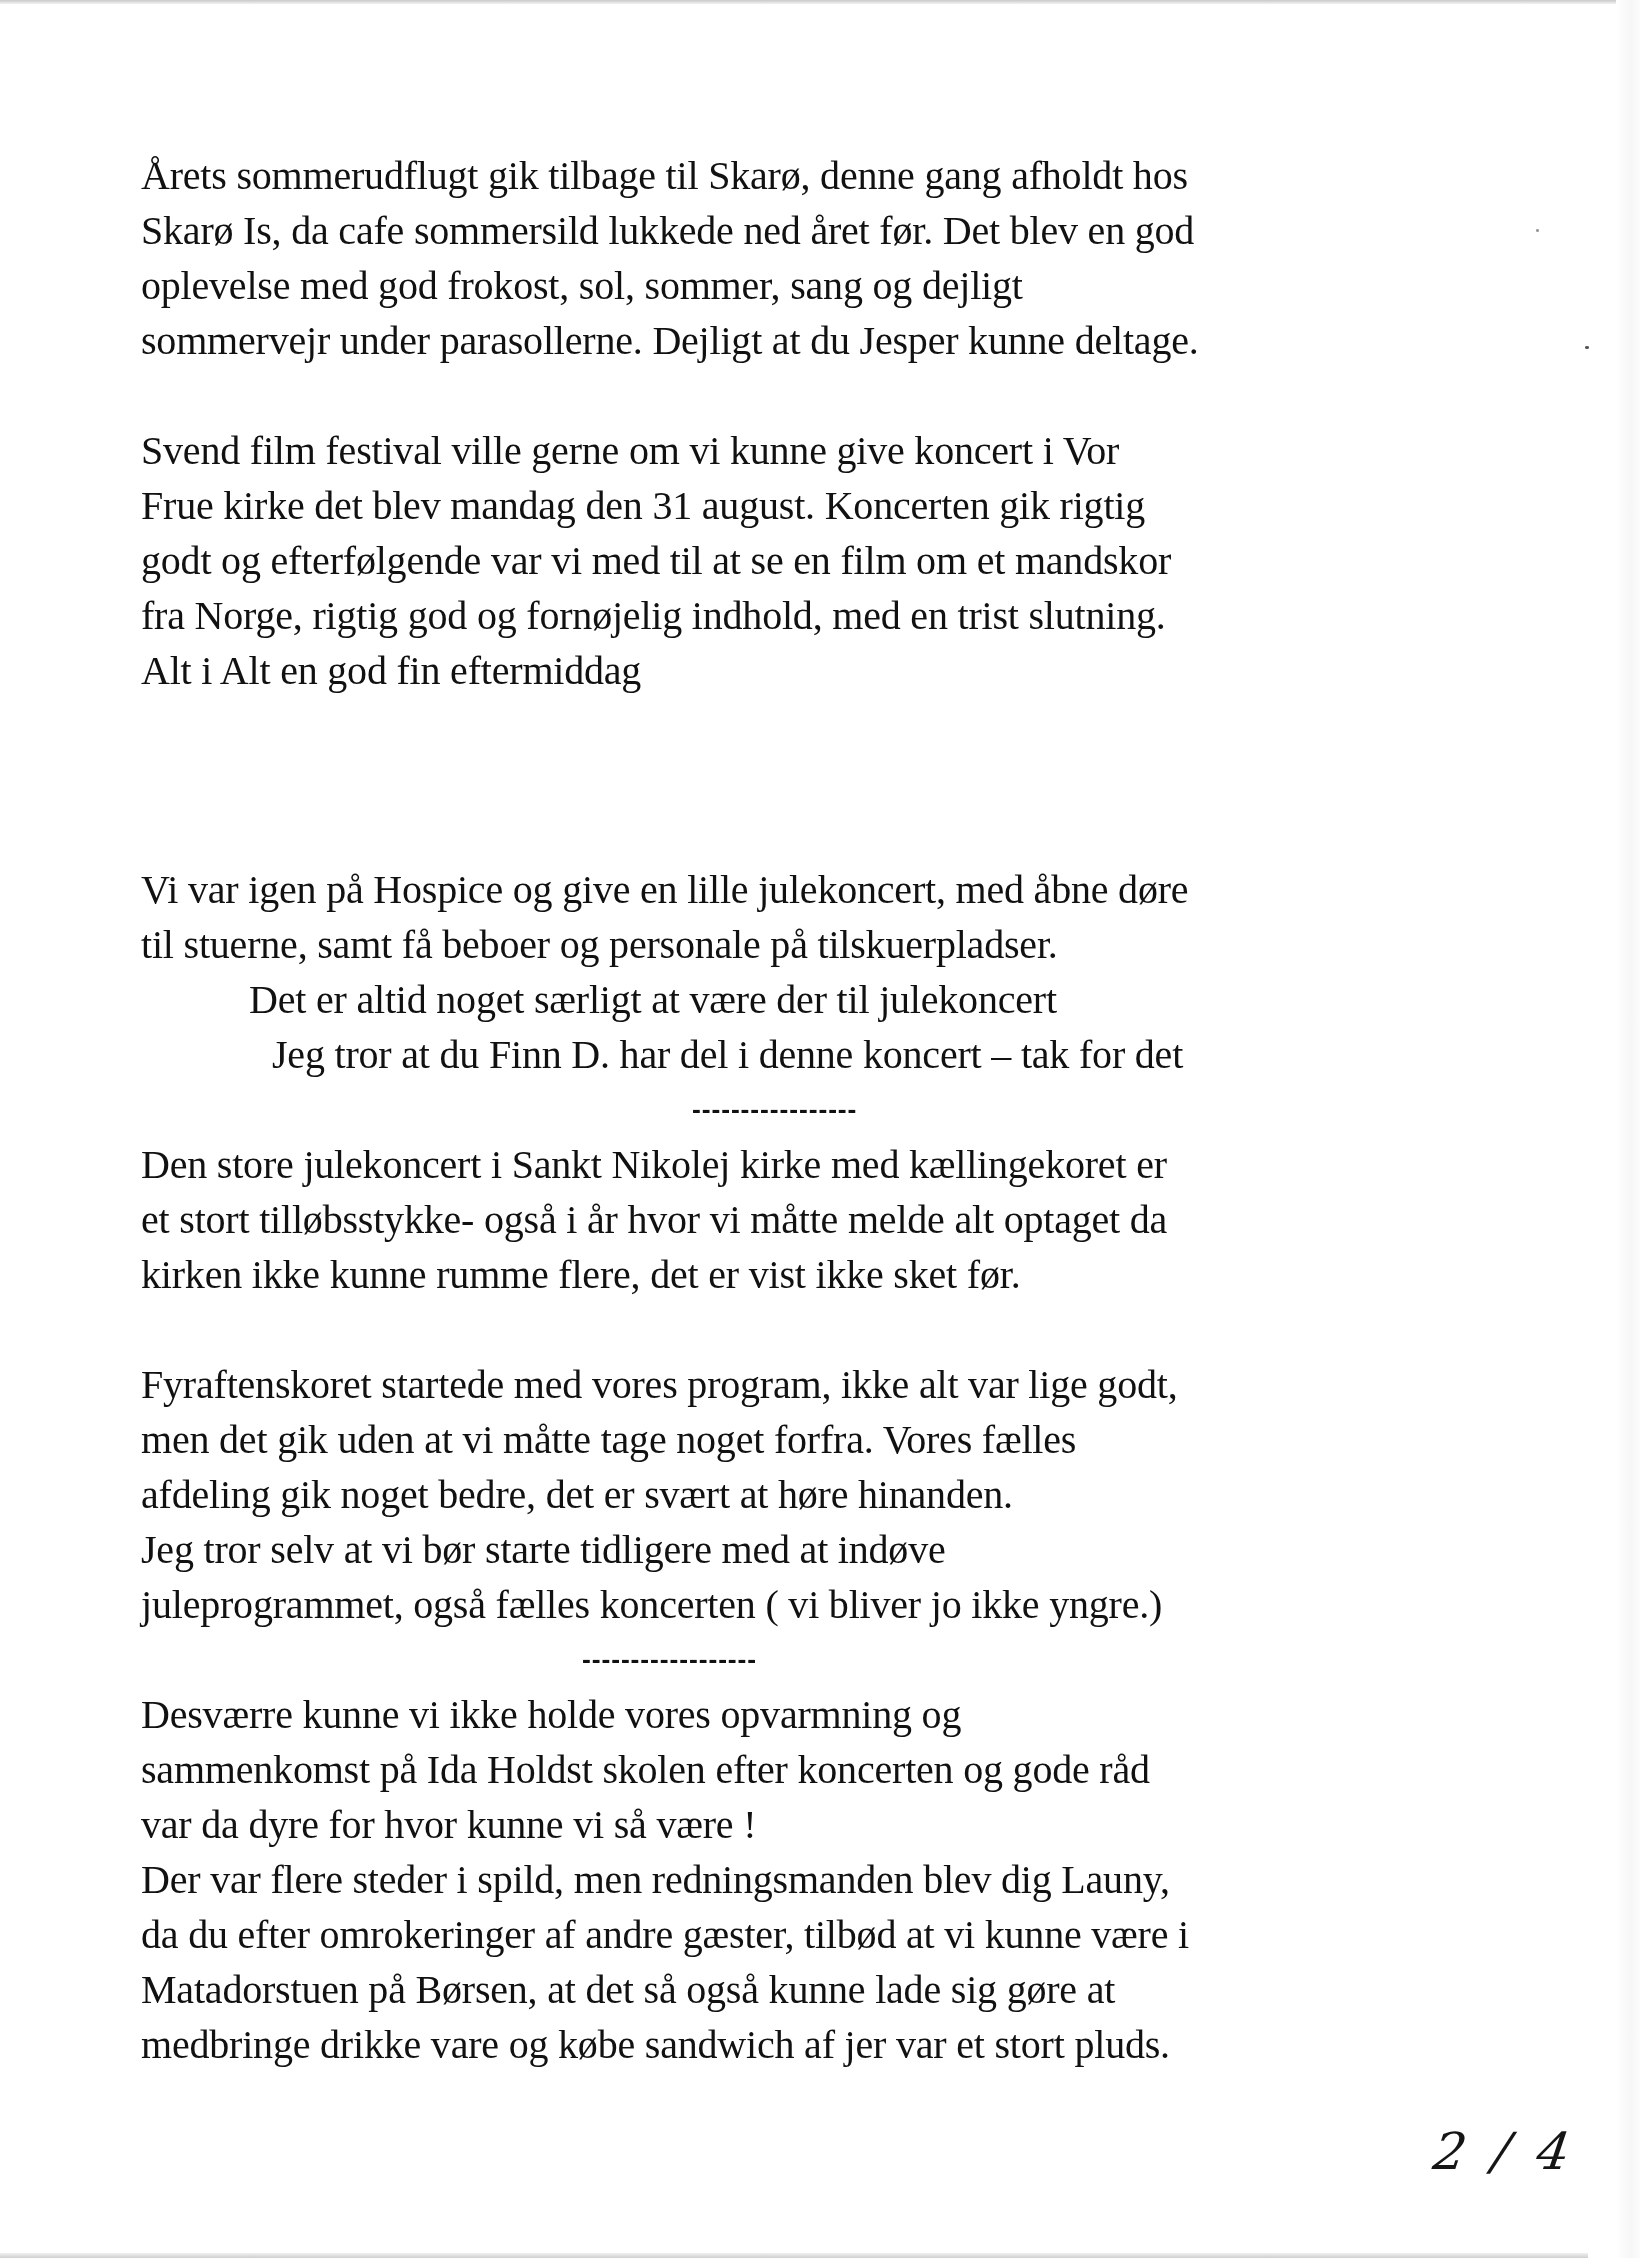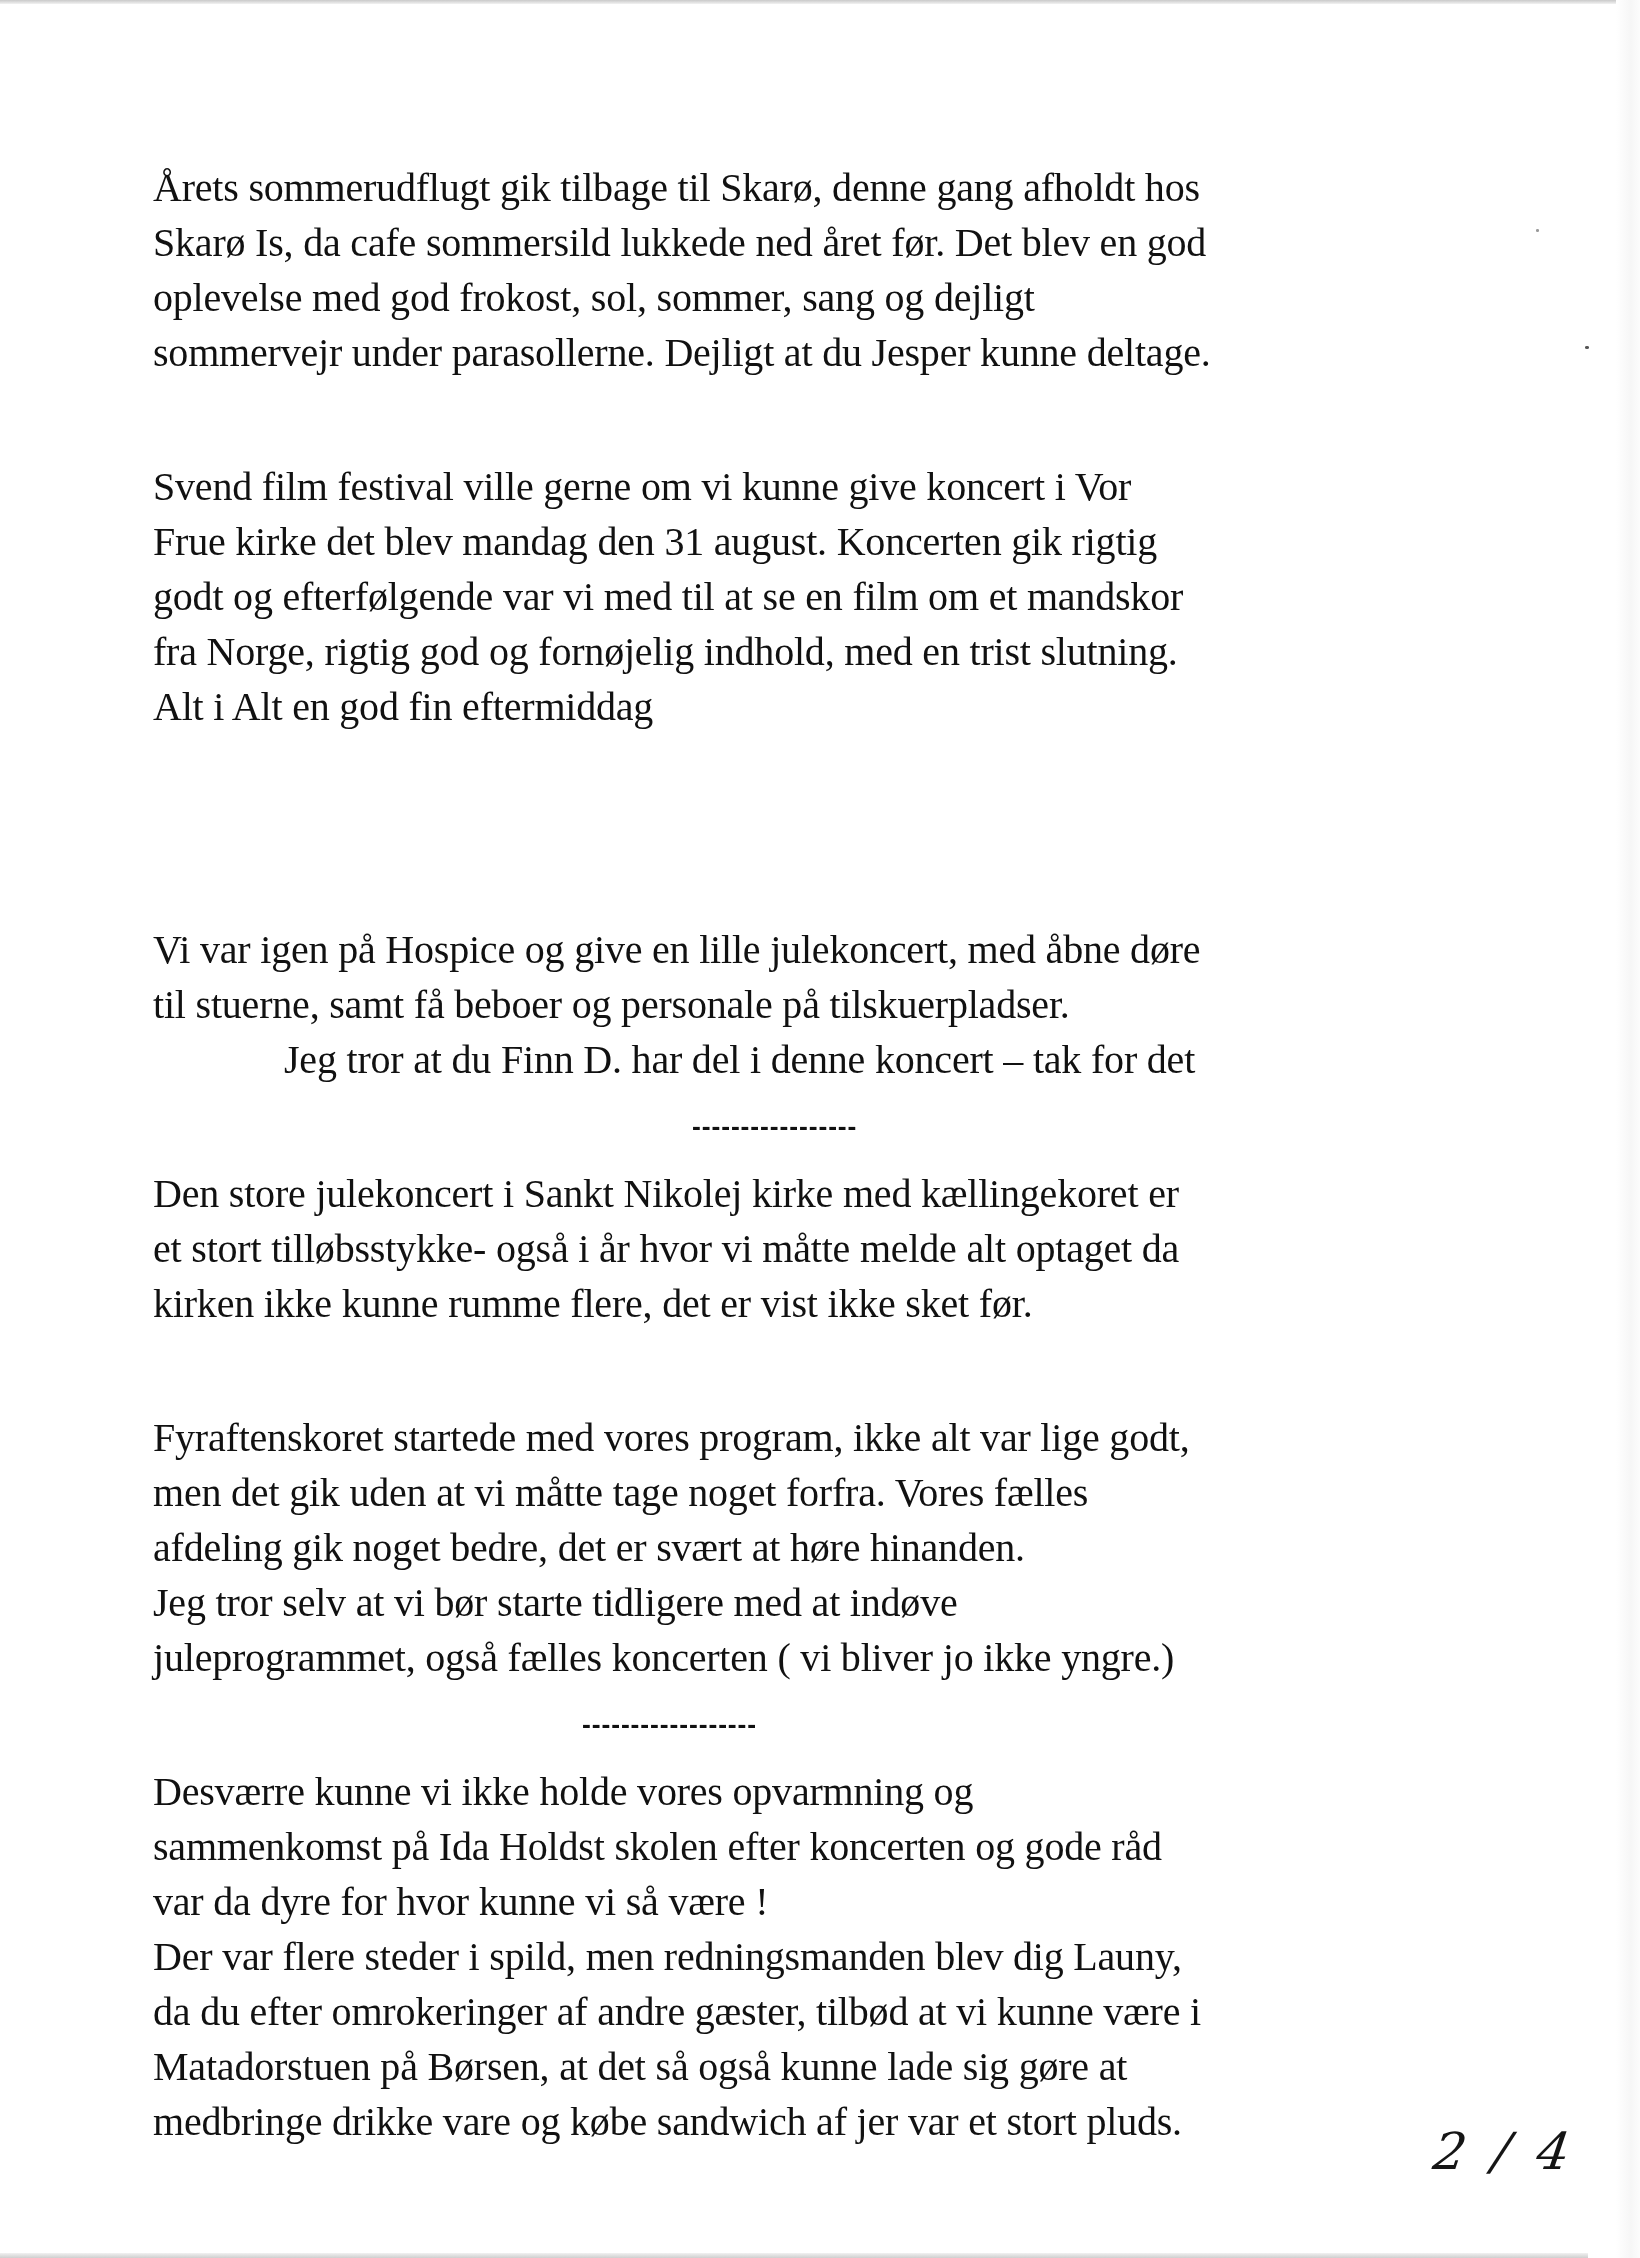--- a/index.html
+++ b/index.html
@@ -35,21 +35,21 @@
     }
     .page {
       position: absolute;
       left: 141px;
       top: 148px;
       width: 1306px;
       font-size: 40px;
       line-height: 55px;
       letter-spacing: -0.2px;
     }
-    .para { margin: 12px; }
+    .para { margin: 0; }
     .line { display: block; white-space: nowrap; }
     .gap-1 { height: 55px; }
     .gap-3 { height: 164px; }
     .center { text-align: left; }
     .indent-a { padding-left: 108px; }
     .indent-b { padding-left: 131px; }
     .divider {
       display: block;
       white-space: nowrap;
       font-family: "Liberation Sans", "DejaVu Sans", sans-serif;
@@ -105,20 +105,21 @@
     <span class="line">godt og efterfølgende var vi med til at se en film om et mandskor</span>
     <span class="line">fra Norge, rigtig god og fornøjelig indhold, med en trist slutning.</span>
     <span class="line center" style="padding-right:53px;">Alt i Alt en god fin eftermiddag</span>
   </section>
 
   <div class="gap-3"></div>
 
   <section class="para">
     <span class="line">Vi var igen på Hospice og give en lille julekoncert, med åbne døre</span>
     <span class="line">til stuerne, samt få beboer og personale på tilskuerpladser.</span>
+    <span class="line indent-a">Det er altid noget særligt at være der til julekoncert</span>
     <span class="line indent-b">Jeg tror at du Finn D. har del i denne koncert – tak for det</span>
   </section>
 
   <span class="divider divider-1">-----------------</span>
 
   <section class="para">
     <span class="line">Den store julekoncert i Sankt Nikolej kirke med kællingekoret er</span>
     <span class="line">et stort tilløbsstykke- også i år hvor vi måtte melde alt optaget da</span>
     <span class="line">kirken ikke kunne rumme flere, det er vist ikke sket før.</span>
   </section>

